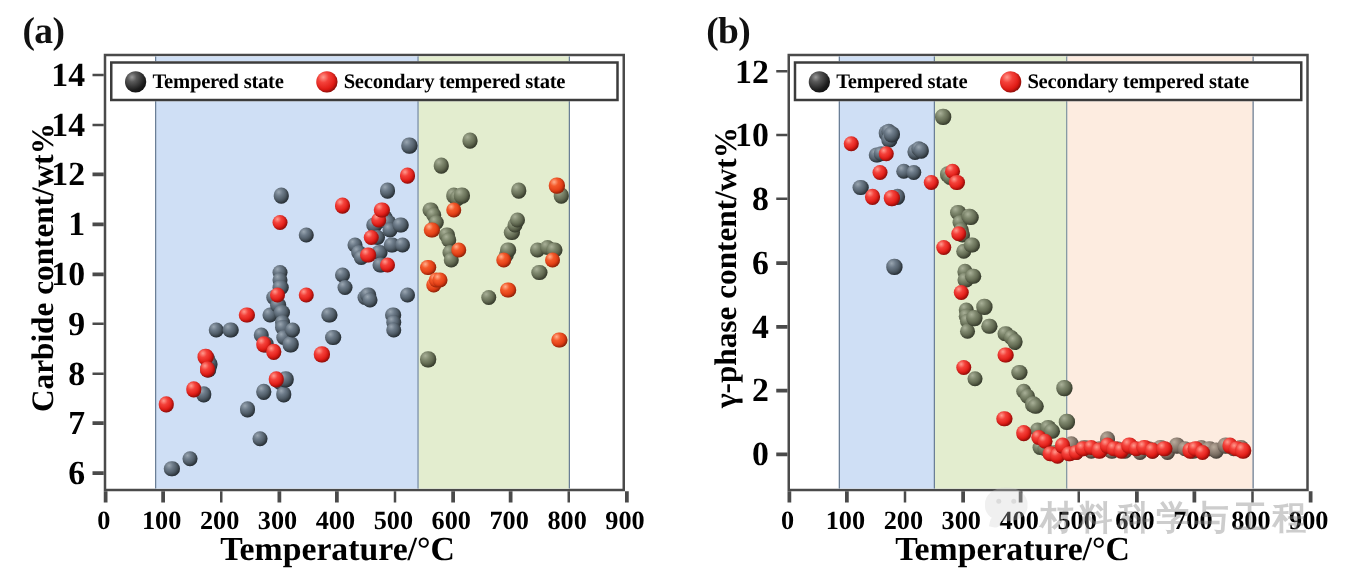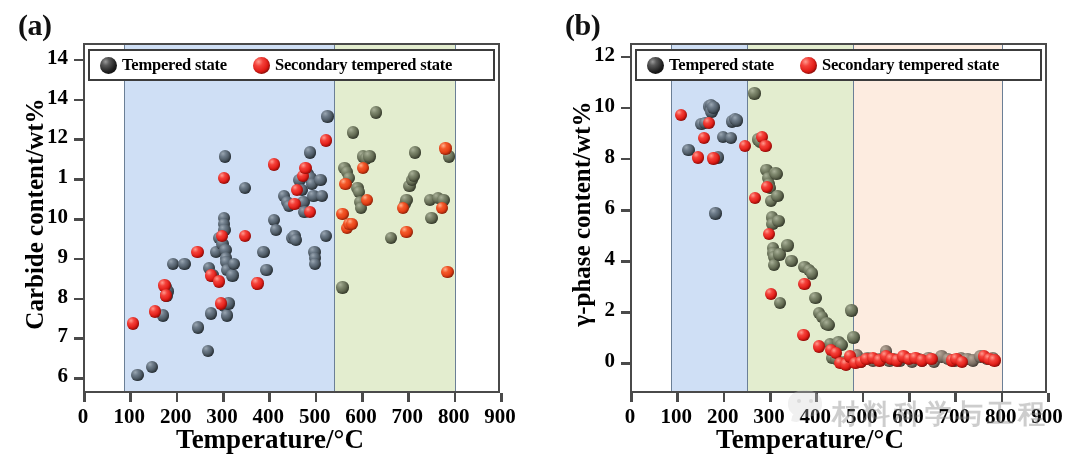--- a/index.html
+++ b/index.html
@@ -59,21 +59,21 @@
 
   .tick-x{position:absolute;width:2.5px;background:#4a4a4a;}
   .tick-y{position:absolute;height:2.5px;background:#4a4a4a;}
 
   .ticklabel{
     position:absolute;font-family:"Liberation Serif",serif;font-weight:bold;
     font-size:21px;color:#000;text-align:center;
   }
   .ticklabel-y{
     position:absolute;font-family:"Liberation Serif",serif;font-weight:bold;
-    font-size:21px;color:#000;text-align:right;
+    font-size:27px;color:#000;text-align:right;
   }
   .axis-title-x{
     position:absolute;font-family:"Liberation Serif",serif;font-weight:bold;
     font-size:27px;color:#000;text-align:center;width:100%;
   }
   .axis-title-y{
     position:absolute;font-family:"Liberation Serif",serif;font-weight:bold;
     font-size:25px;color:#000;white-space:nowrap;
     transform-origin:center center;transform:rotate(-90deg);
   }

